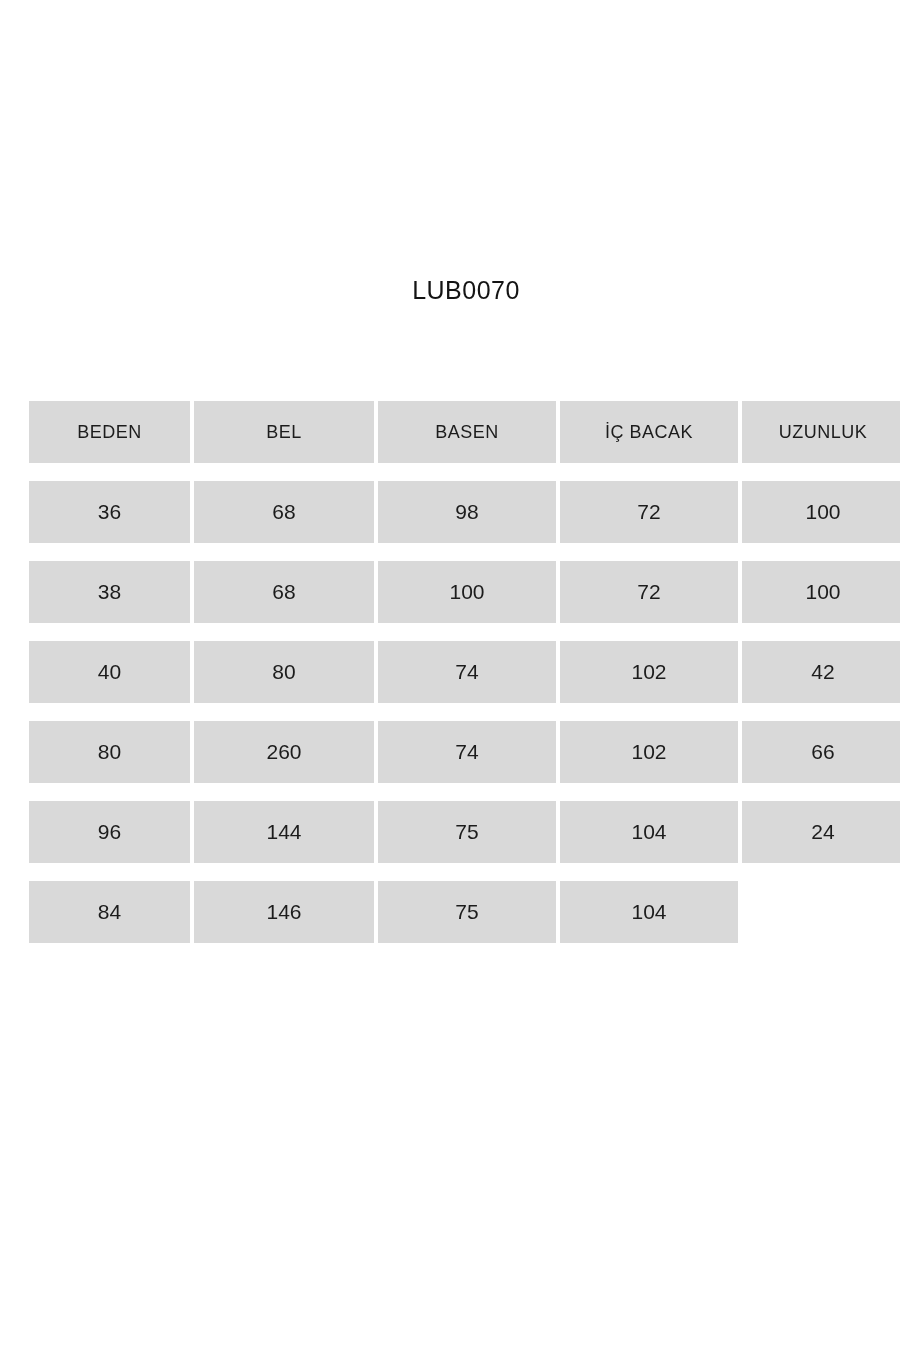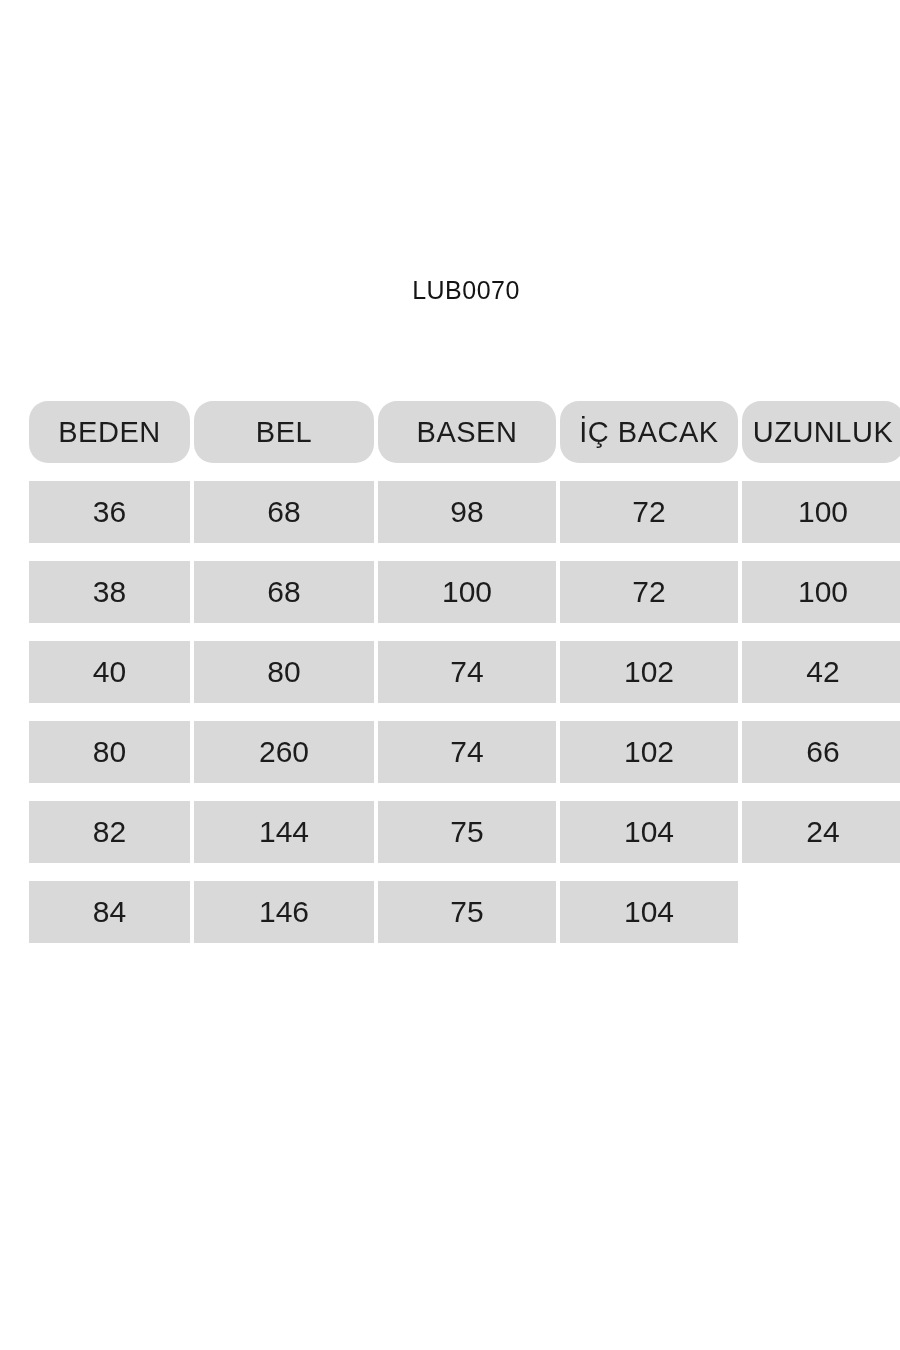--- a/index.html
+++ b/index.html
@@ -32,27 +32,26 @@
     grid-template-columns: 161px 180px 178px 178px 162px;
     column-gap: 4px;
     row-gap: 18px;
   }
   .cell {
     background: #d9d9d9;
     height: 62px;
     display: flex;
     align-items: center;
     justify-content: center;
-    font-size: 30px;
+    font-size: 21px;
     color: #1c1c1c;
   }
   .cell.header {
-    font-size: 29px;
+    font-size: 18px;
     letter-spacing: 0.5px;
-    border-radius: 19px;
   }
 </style>
 </head>
 <body>
 
 <div class="page">
   <div class="title">LUB0070</div>
 
   <div class="size-table">
 
@@ -79,21 +78,21 @@
     <div class="cell">74</div>
     <div class="cell">102</div>
 
     <div class="cell">42</div>
     <div class="cell">80</div>
     <div class="cell">260</div>
     <div class="cell">74</div>
     <div class="cell">102</div>
 
     <div class="cell">66</div>
-    <div class="cell">82</div>
+    <div class="cell">96</div>
     <div class="cell">144</div>
     <div class="cell">75</div>
     <div class="cell">104</div>
 
     <div class="cell">24</div>
     <div class="cell">84</div>
     <div class="cell">146</div>
     <div class="cell">75</div>
     <div class="cell">104</div>
   </div>

